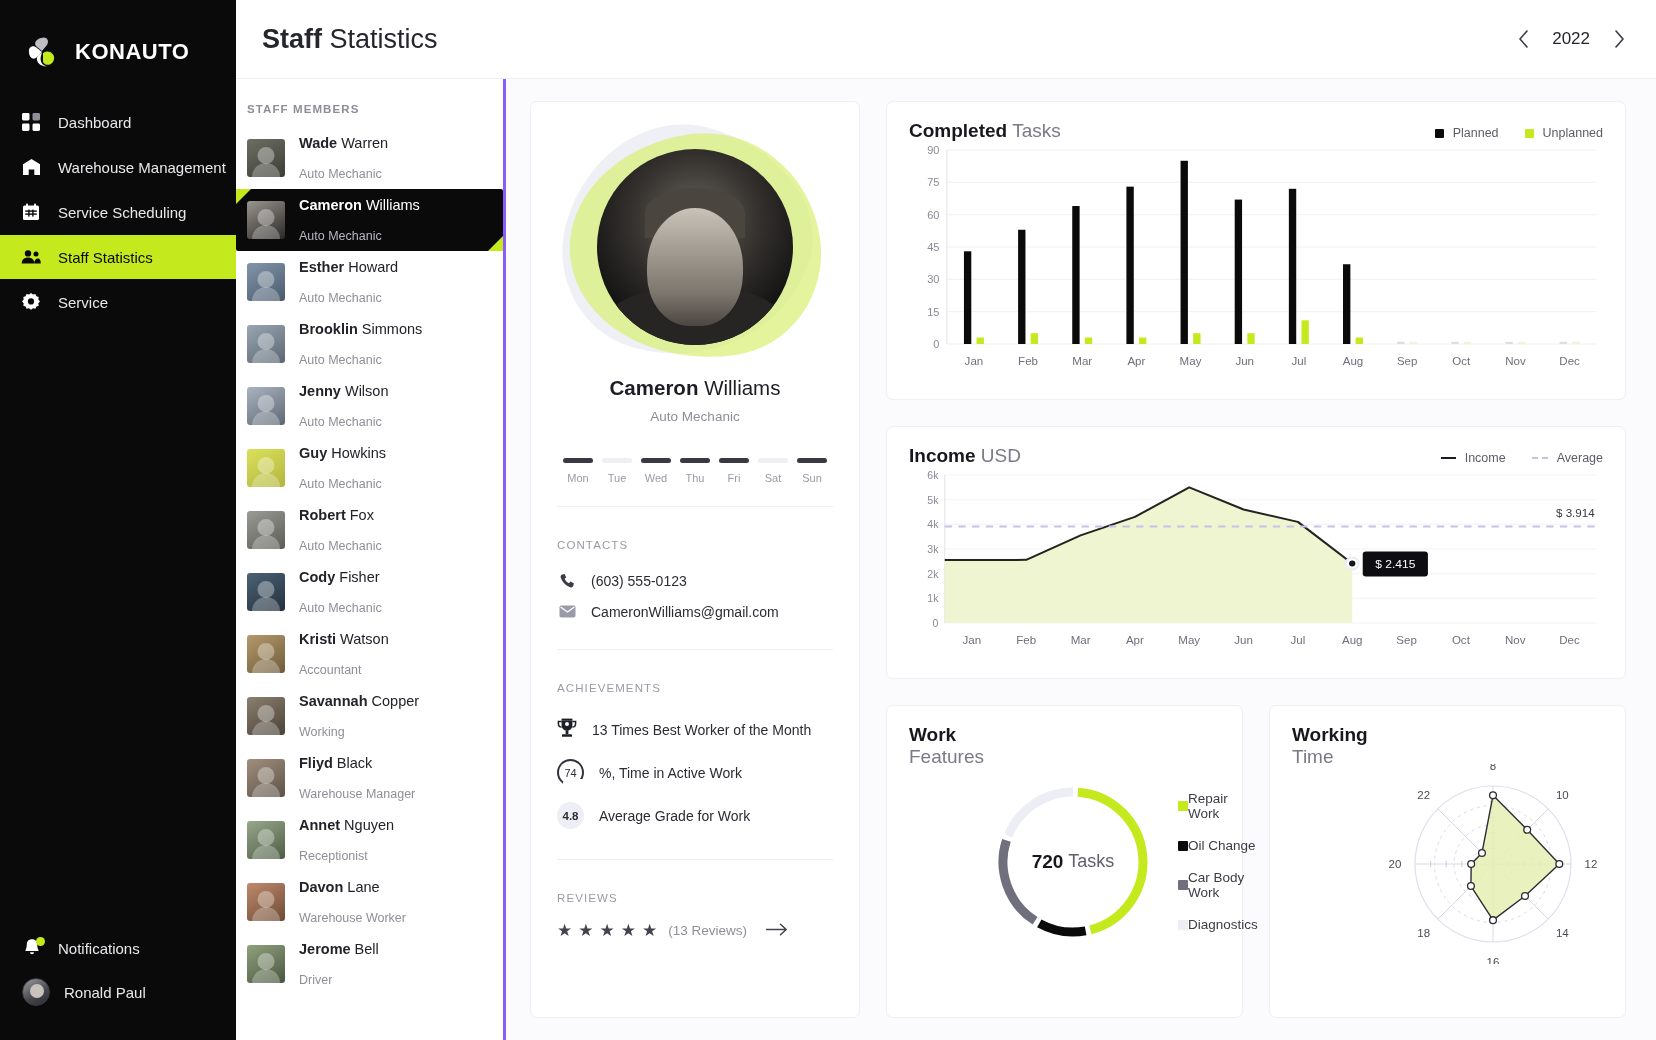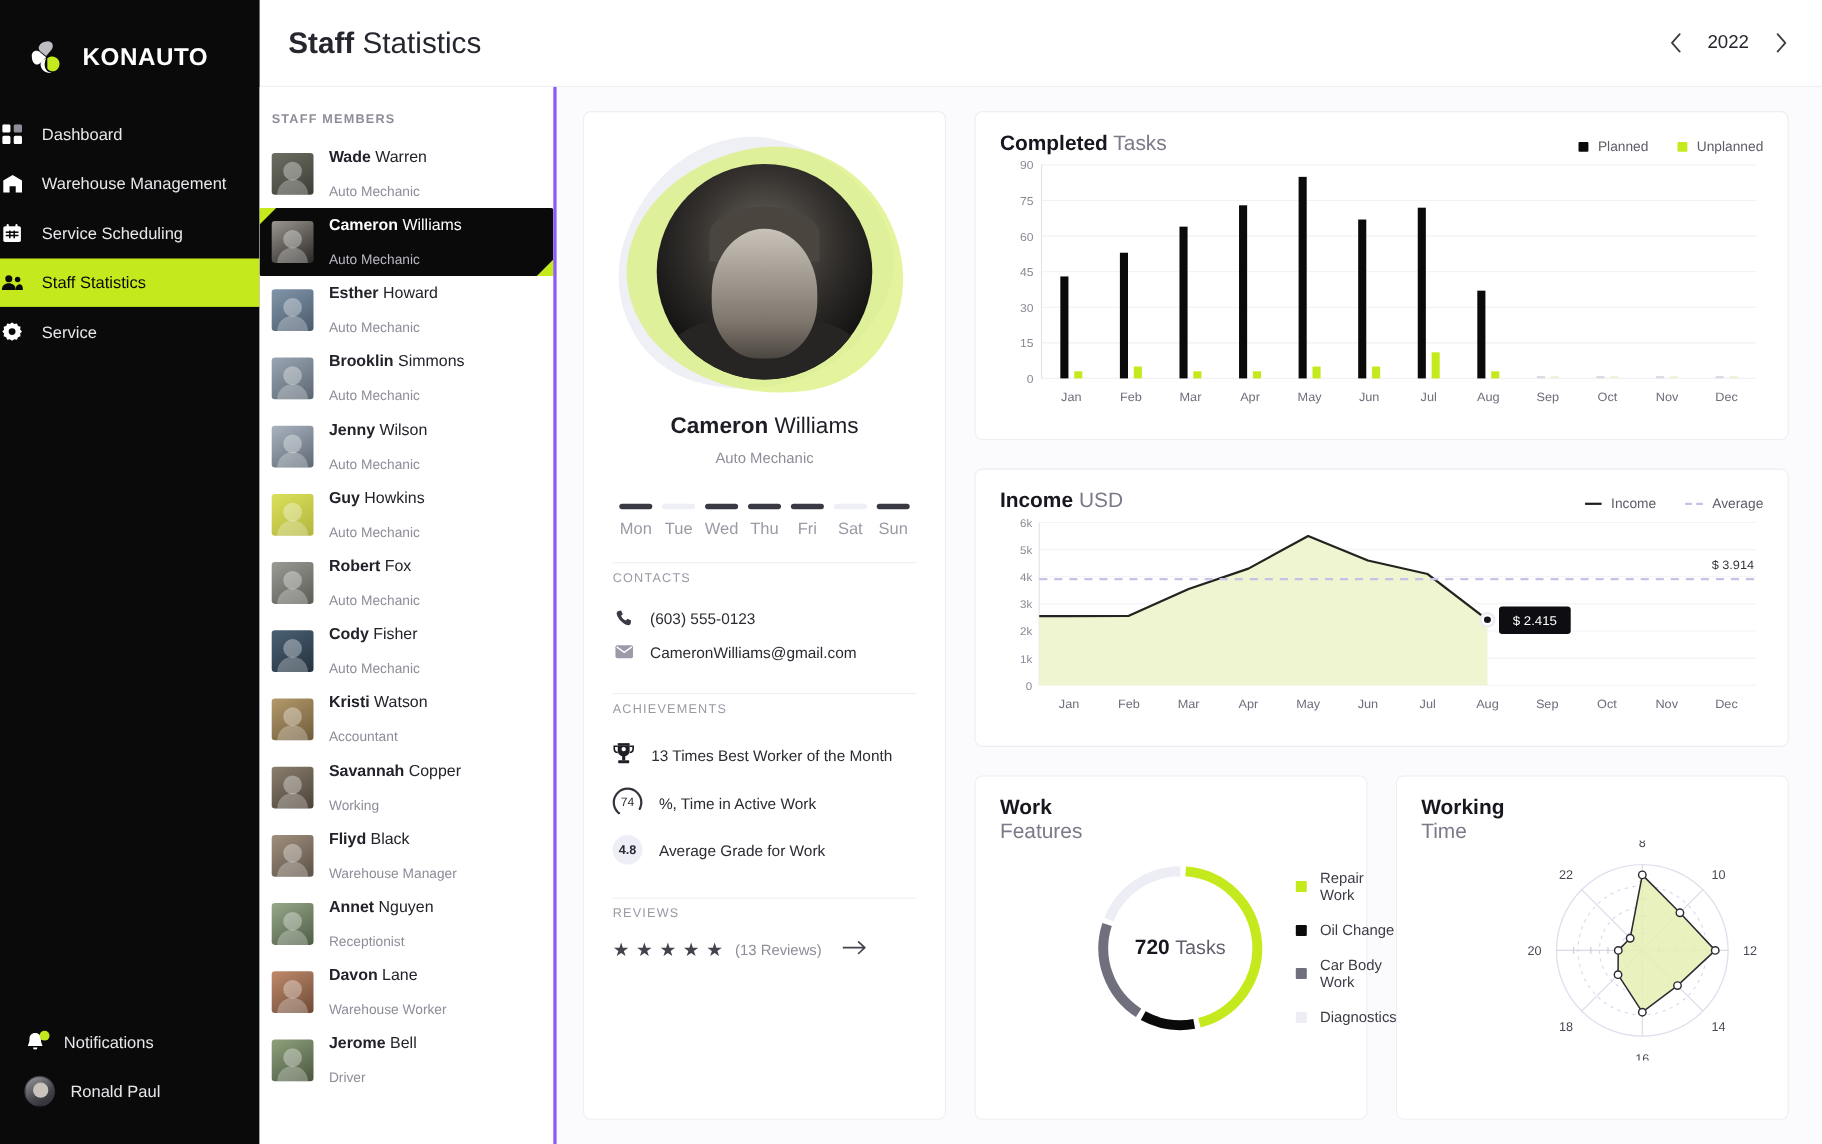--- a/index.html
+++ b/index.html
@@ -18,21 +18,21 @@
     background: #0a0a0a; color: #fff;
     display: flex; flex-direction: column;
     position: relative;
   }
   .brand { display: flex; align-items: center; gap: 13px; padding: 26px 0 0 26px; height: 78px; }
   .brand-logo { width: 36px; height: 34px; position: relative; }
   .brand-name { font-size: 22px; font-weight: 700; letter-spacing: .5px; }
   .nav { margin-top: 22px; }
   .nav-item {
     display: flex; align-items: center; gap: 16px;
-    height: 44px; margin-bottom: 1px;
+    height: 44px; padding-left: 20px; margin-bottom: 1px;
     font-size: 15px; color: #e8e8ec; cursor: pointer;
   }
   .nav-item .nav-ico { width: 22px; display: flex; justify-content: center; }
   .nav-item.active { background: #c4ea1d; color: #0a0a0a; font-weight: 500; }
   .nav-item.active .nav-ico svg path,
   .nav-item.active .nav-ico svg rect,
   .nav-item.active .nav-ico svg circle { fill: #0a0a0a; }
   .sidebar-bottom { margin-top: auto; padding-bottom: 26px; }
   .bottom-item {
     display: flex; align-items: center; gap: 14px;
@@ -126,23 +126,23 @@
   .photo .face { position:absolute; left:50%; top:30%; transform:translateX(-50%); width:96px; height:118px; border-radius:50% 50% 44% 44%; background:linear-gradient(180deg,#c9c2b8,#7d766d 72%,#4b4640); }
   .photo .hair { position:absolute; left:50%; top:20%; transform:translateX(-50%); width:100px; height:50px; border-radius:50% 50% 0 0; background:#4a453f; }
   .photo .shoulders { position:absolute; left:50%; bottom:-18px; transform:translateX(-50%); width:180px; height:78px; border-radius:50% 50% 0 0; background:#262523; }
   .p-name { text-align: center; font-size: 20.5px; margin-top: 6px; color: #1d1d25; }
   .p-name b { font-weight: 700; }
   .p-role { text-align: center; font-size: 13.5px; color: #8e8e9a; margin-top: 9px; }
   .week { display: flex; justify-content: space-between; margin-top: 34px; padding: 0 2px; }
   .wd { display: flex; flex-direction: column; align-items: center; gap: 9px; width: 38px; }
   .wd .bar { width: 30px; height: 5px; border-radius: 3px; background: #393943; }
   .wd.off .bar { background: #eeeef5; }
-  .wd .lbl { font-size: 15px; color: #9a9aa6; }
+  .wd .lbl { font-size: 11px; color: #9a9aa6; }
   .sep { height: 1px; background: #eeeef4; margin: 22px 0 0; }
-  .sec-title { font-size: 11.5px; letter-spacing: 1.1px; color: #9a9aa6; margin: 8px 0 14px; }
+  .sec-title { font-size: 11.5px; letter-spacing: 1.1px; color: #9a9aa6; margin: 32px 0 14px; }
   .crow { display: flex; align-items: center; gap: 14px; font-size: 14px; color: #2b2b33; height: 31px; }
   .crow .ci { width: 20px; display: flex; justify-content: center; }
   .ach { display: flex; align-items: center; gap: 15px; height: 43px; font-size: 14px; color: #2b2b33; }
   .ring {
     width: 27px; height: 27px; border-radius: 50%; flex: 0 0 27px;
     display: flex; align-items: center; justify-content: center;
     font-size: 11px; font-weight: 500; color: #2b2b33;
     background:
       conic-gradient(from 215deg, #33333d 0turn 0.74turn, #ffffff 0.74turn 1turn);
     position: relative;
@@ -171,21 +171,21 @@
   .lgdash { width: 16px; height: 0; border-top: 2px dashed #c3c3e0; }
 
   .row2 { display: flex; gap: 26px; flex: 1; min-height: 0; }
   .half { flex: 1; padding: 18px 22px; display: flex; min-width: 0; }
 
   .donut-area { display: flex; align-items: center; gap: 22px; flex: 1; padding-left: 6px; }
   .donut { position: relative; width: 166px; height: 166px; flex: 0 0 166px; }
   .donut-lbl { position: absolute; inset: 0; display: flex; align-items: center; justify-content: center; font-size: 18px; color: #5f5f6c; }
   .donut-lbl b { color: #17171f; font-weight: 700; margin-right: 5px; font-size: 19px; }
   .dlegend { display: flex; flex-direction: column; gap: 17px; }
-  .dl { display: flex; align-items: center; gap: 12px; font-size: 13.5px; color: #3c3c46; }
+  .dl { display: flex; align-items: center; font-size: 13.5px; color: #3c3c46; }
   .dl .sw2 { width: 10px; height: 10px; border-radius: 1px; flex: 0 0 10px; }
 
   .radar-wrap { flex: 1; display: flex; align-items: center; justify-content: center; padding-top: 4px; }
 </style>
 </head>
 <body>
 
 <div class="app">
 
   <aside class="sidebar">

